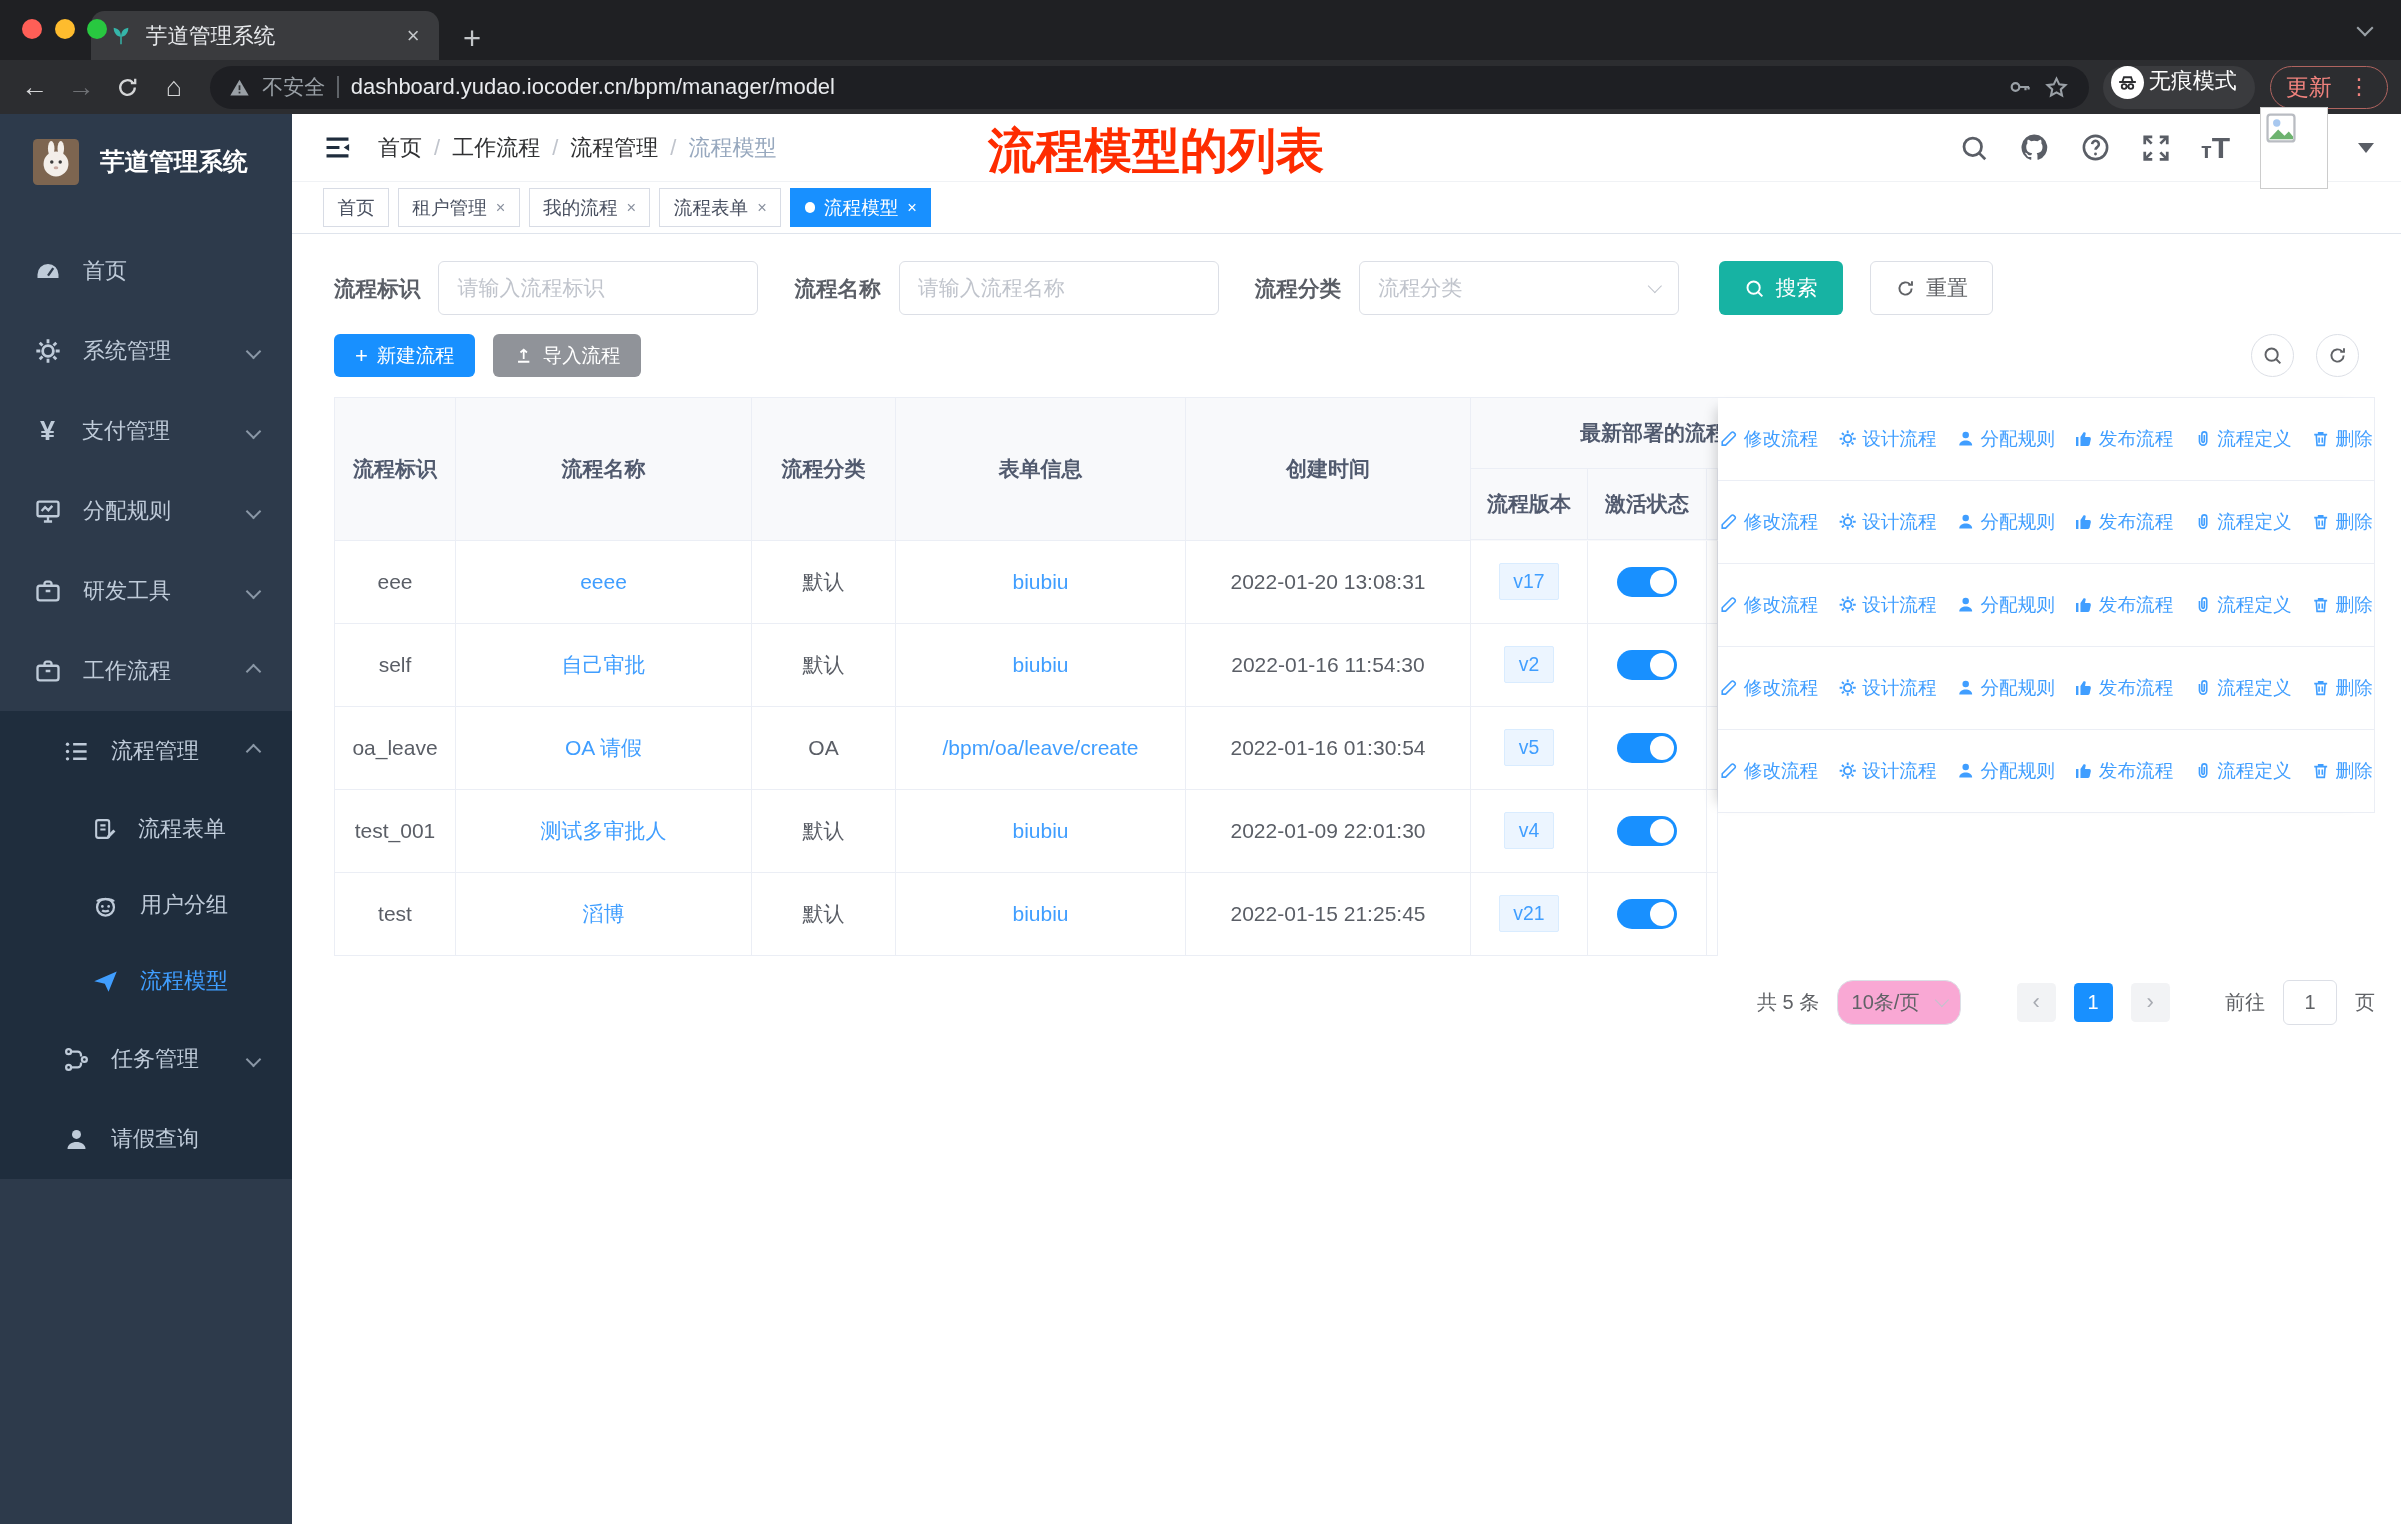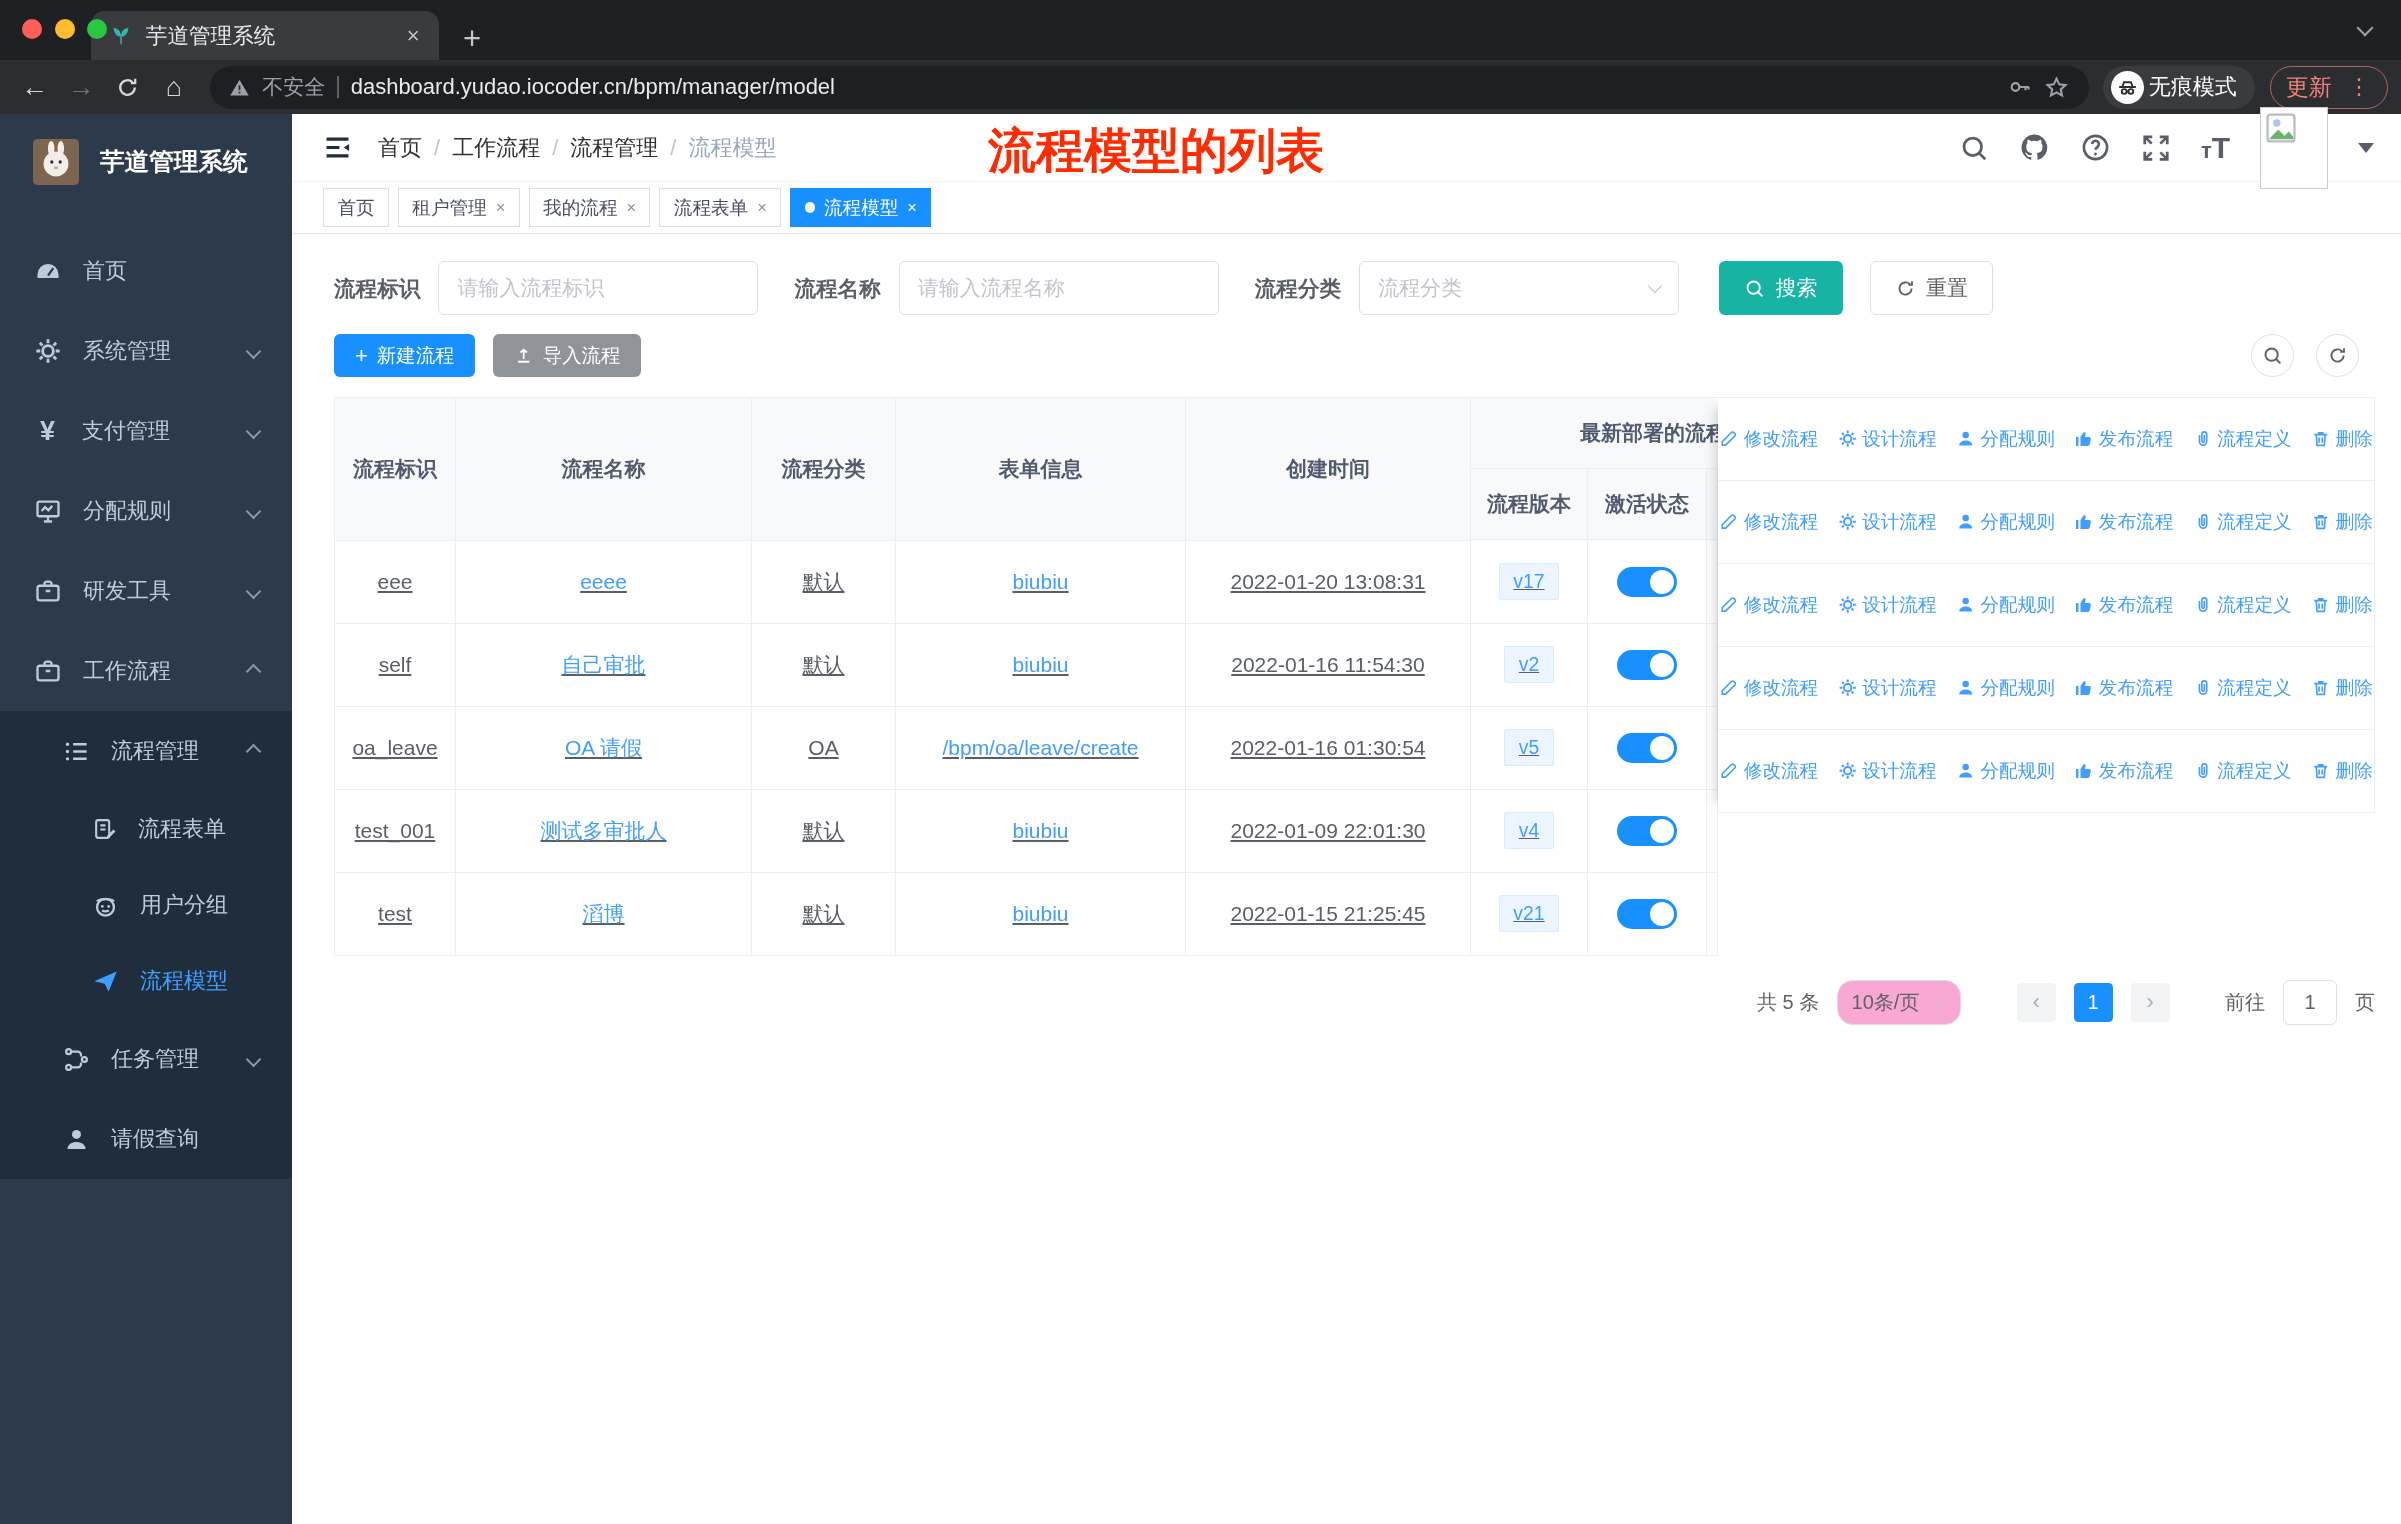--- a/index.html
+++ b/index.html
@@ -21,21 +21,21 @@
     border-right:2.2px solid #9aa0a6; border-bottom:2.2px solid #9aa0a6; transform:rotate(45deg); }
   .toolbar { height:54px; background:#2c2d30; display:flex; align-items:center; padding:0 13.4px; gap:4.5px; }
   .nav-ic { width:42px; height:42px; display:flex; align-items:center; justify-content:center;
     color:#d4d5d6; font-size:27px; }
   .nav-ic.dim { color:#6f7175; }
   .addr { flex:1; height:43px; background:#1e1f23; border-radius:21.6px; display:flex; align-items:center;
     padding:0 19.4px; gap:12px; margin:0 10.4px; }
   .addr .sec { color:#9aa0a6; font-size:21px; }
   .addr .vline { width:1.5px; height:22px; background:#5f6368; }
   .addr .url { color:#e8eaed; font-size:22px; flex:1; }
-  .incog { height:43px; background:#3a3b3e; border-radius:21.6px; display:flex; align-items:center;
+  .incog { height:43px; background:#3a3b3e; border-radius:21.6px; display:flex; 
     gap:5px; padding:0 18px 0 7.4px; color:#fff; font-size:22px; }
   .incog-circ { width:33px; height:33px; background:#fff; border-radius:50%; display:flex;
     align-items:center; justify-content:center; }
   .update-pill { height:43px; border:1.5px solid #b0645f; border-radius:21.6px; color:#f0827d;
     display:flex; align-items:center; gap:16.4px; padding:0 15px; font-size:23px; margin-left:10.4px; }
   .update-dots { font-size:22px; letter-spacing:1.5px; color:#f0827d; }
 
   
   .app { display:flex; height:1411px; }
   .sidebar { width:292px; background:#2d3a4b; flex-shrink:0; color:#bfcbd9; }
@@ -105,21 +105,21 @@
   .c0{width:121px} .c1{width:296px} .c2{width:144px} .c3{width:290px} .c4{width:285px}
   .c5{width:117px} .c6{width:119px} .c7{width:11px}
   .thead { display:flex; background:#f8f9fb; color:#515a6e; font-weight:bold; }
   .th { display:flex; align-items:center; justify-content:center; border-right:0.7px solid #ebeef5;
     border-bottom:0.7px solid #ebeef5; height:143px; }
   .tgroup { width:247px; display:flex; flex-direction:column; }
   .tg-top { height:71px; border-bottom:0.7px solid #ebeef5; display:flex; align-items:center;
     white-space:nowrap; padding-left:109px; overflow:visible; }
   .tg-bot { height:71px; display:flex; }
   .tg-bot .th { height:71px; }
-  .tr { display:flex;text-decoration:underline; }
+  .tr { display:flex; }
   .td { height:83px; display:flex; align-items:center; justify-content:center;
     border-right:0.7px solid #ebeef5; border-bottom:0.7px solid #ebeef5; }
   .link { color:#409eff; }
   .vtag { background:#ecf5ff; border:0.7px solid #d9ecff; color:#409eff; font-size:19.4px;
     padding:6px 13.4px; border-radius:2px; }
   .toggle { width:60px; height:30px; border-radius:15px; background:#1890ff; position:relative; display:inline-block; }
   .knob { position:absolute; right:3px; top:3px; width:24px; height:24px; border-radius:50%; background:#fff; }
   .op-col { position:absolute; top:0; right:0; width:657px; background:#fff;
     box-shadow:-12px 0 12px -10.4px rgba(0,0,0,.18); border-right:0.7px solid #ebeef5; }
   .op-head { height:143px; background:#f8f9fb; display:flex; align-items:center; justify-content:center;

